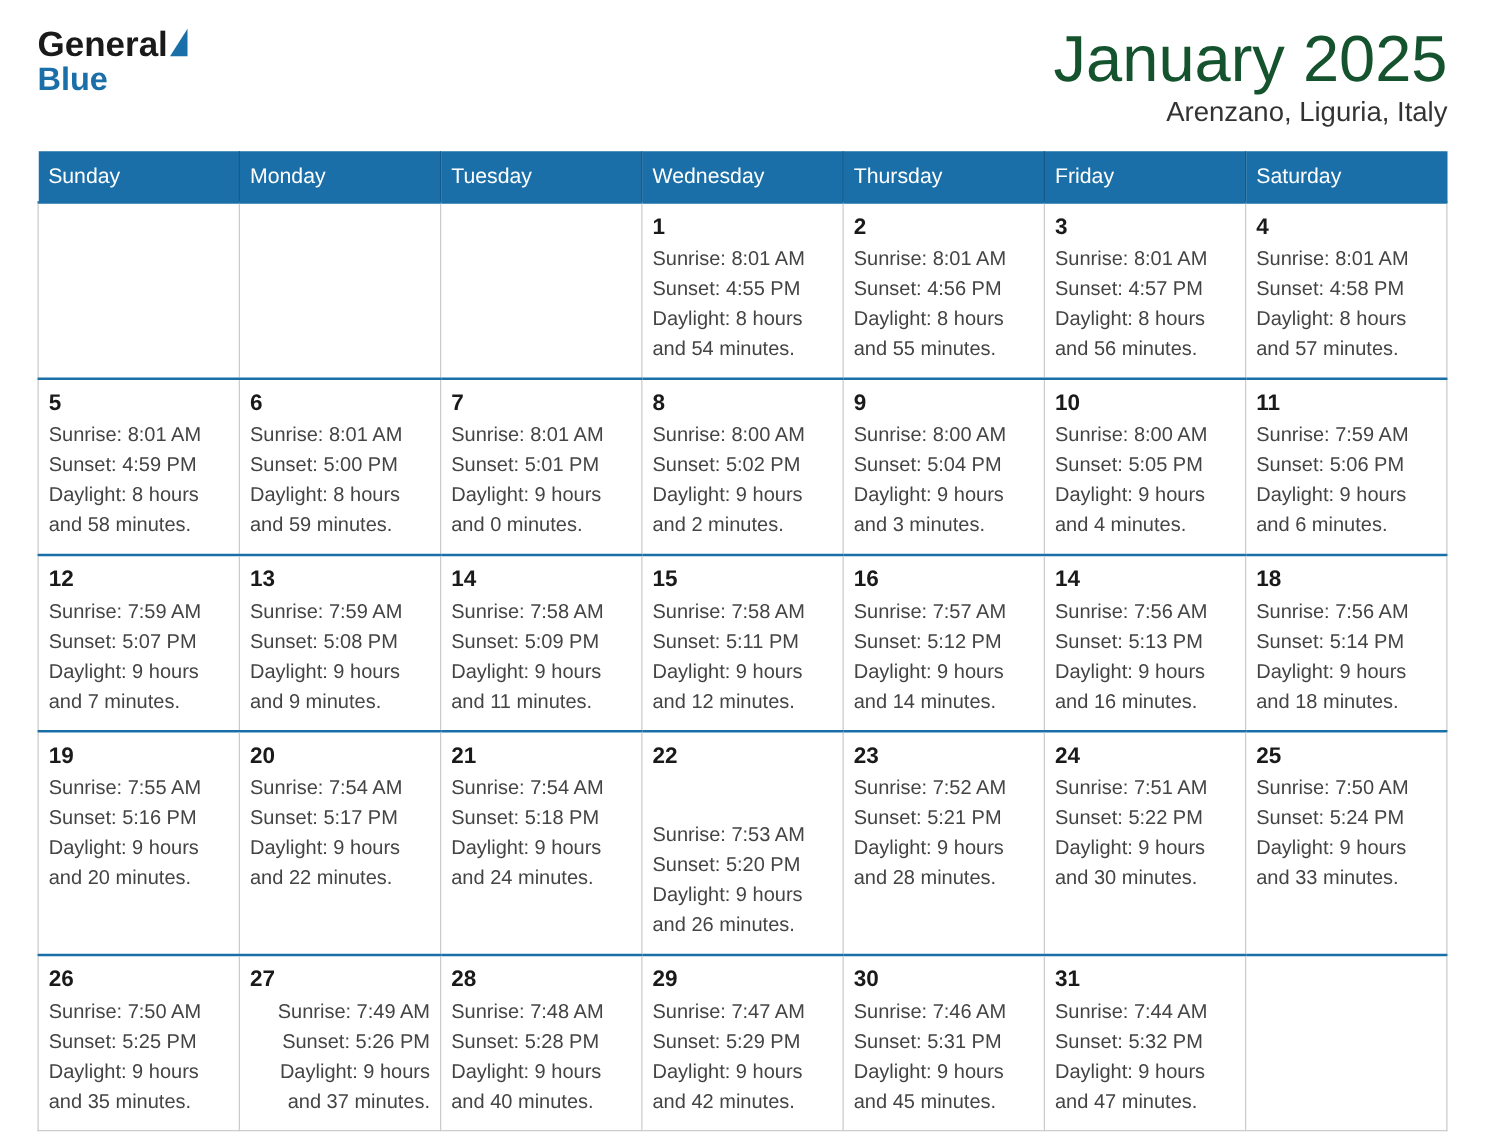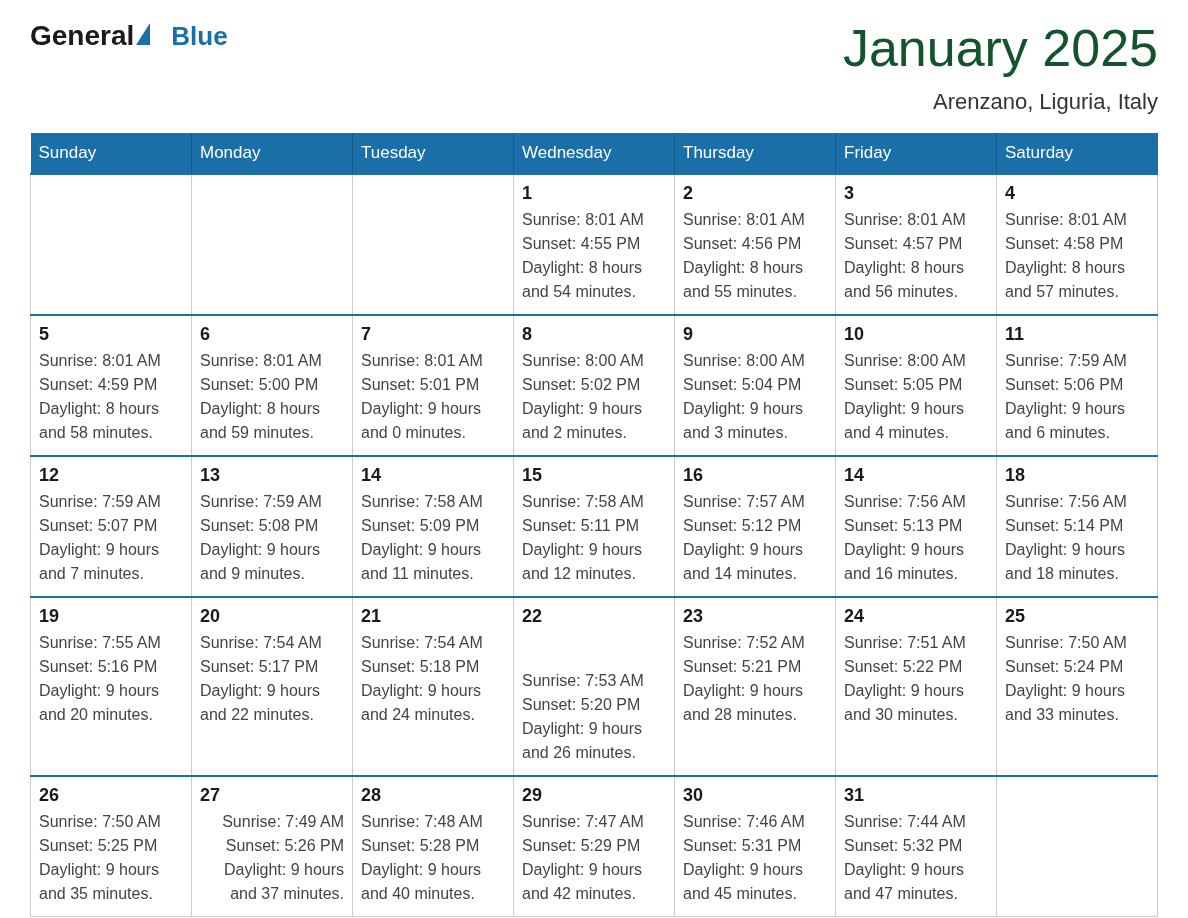--- a/index.html
+++ b/index.html
@@ -11,23 +11,22 @@
       padding: 20px 30px;
     }
     .header {
       display: flex;
       justify-content: space-between;
       align-items: flex-start;
       margin-bottom: 18px;
     }
     .logo {
       display: flex;
-      flex-direction: row;
-      align-items: flex-end;
-      gap: 21px;
+      flex-direction: column;
+      align-items: flex-start;
     }
     .logo-top {
       display: flex;
       align-items: center;
     }
     .logo-general {
       font-size: 28px;
       font-weight: bold;
       color: #1a1a1a;
       font-family: Arial, sans-serif;
@@ -51,21 +50,21 @@
     }
     .main-title {
       font-size: 52px;
       font-weight: normal;
       color: #14532d;
       line-height: 1.1;
     }
     .subtitle {
       font-size: 22px;
       color: #333;
-      margin-top: 12px;
+      margin-top: 0;
     }
     .calendar {
       width: 100%;
       border-collapse: collapse;
     }
     .calendar thead th {
       background: #1a6fa8;
       color: #fff;
       padding: 10px 8px;
       text-align: left;

